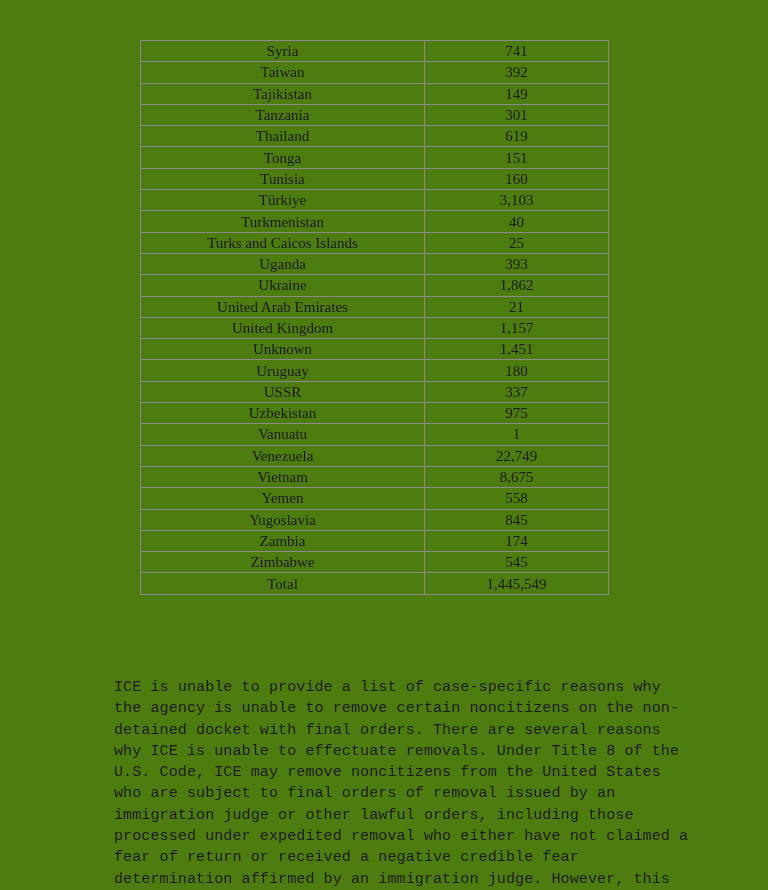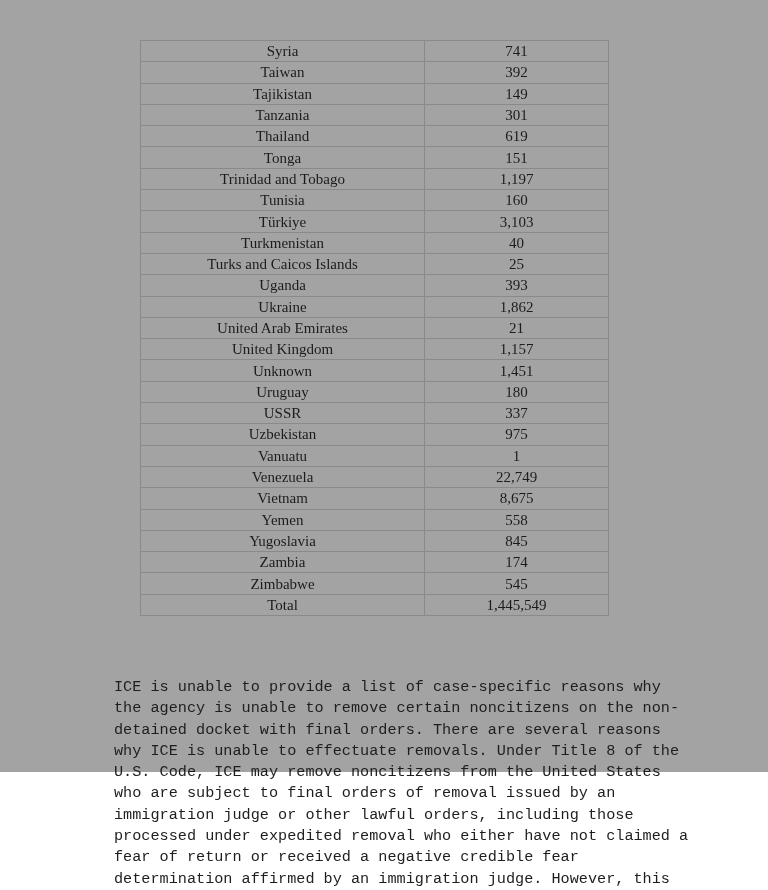--- a/index.html
+++ b/index.html
@@ -11,22 +11,22 @@
       width: 768px;
       height: 890px;
       position: relative;
       overflow: hidden;
       font-family: "Liberation Serif", "DejaVu Serif", serif;
       color: #1a1a1a;
     }
     .page {
       position: absolute;
       left: 0; top: 0;
-      width: 768px; height: 772px;
-      background: #a3a3a3;
+      width: 768px; height: 890px;
+      background: #4d7c0f;
     }
     table.data-table {
       position: absolute;
       left: 140px;
       top: 40px;
       width: 468px;
       border-collapse: collapse;
       table-layout: fixed;
     }
     table.data-table td {
@@ -78,24 +78,20 @@
           <td class="col-country">Tanzania</td>
           <td class="col-count">301</td>
         </tr>
         <tr>
           <td class="col-country">Thailand</td>
           <td class="col-count">619</td>
         </tr>
         <tr>
           <td class="col-country">Tonga</td>
           <td class="col-count">151</td>
-        </tr>
-        <tr>
-          <td class="col-country">Trinidad and Tobago</td>
-          <td class="col-count">1,197</td>
         </tr>
         <tr>
           <td class="col-country">Tunisia</td>
           <td class="col-count">160</td>
         </tr>
         <tr>
           <td class="col-country">Türkiye</td>
           <td class="col-count">3,103</td>
         </tr>
         <tr>

